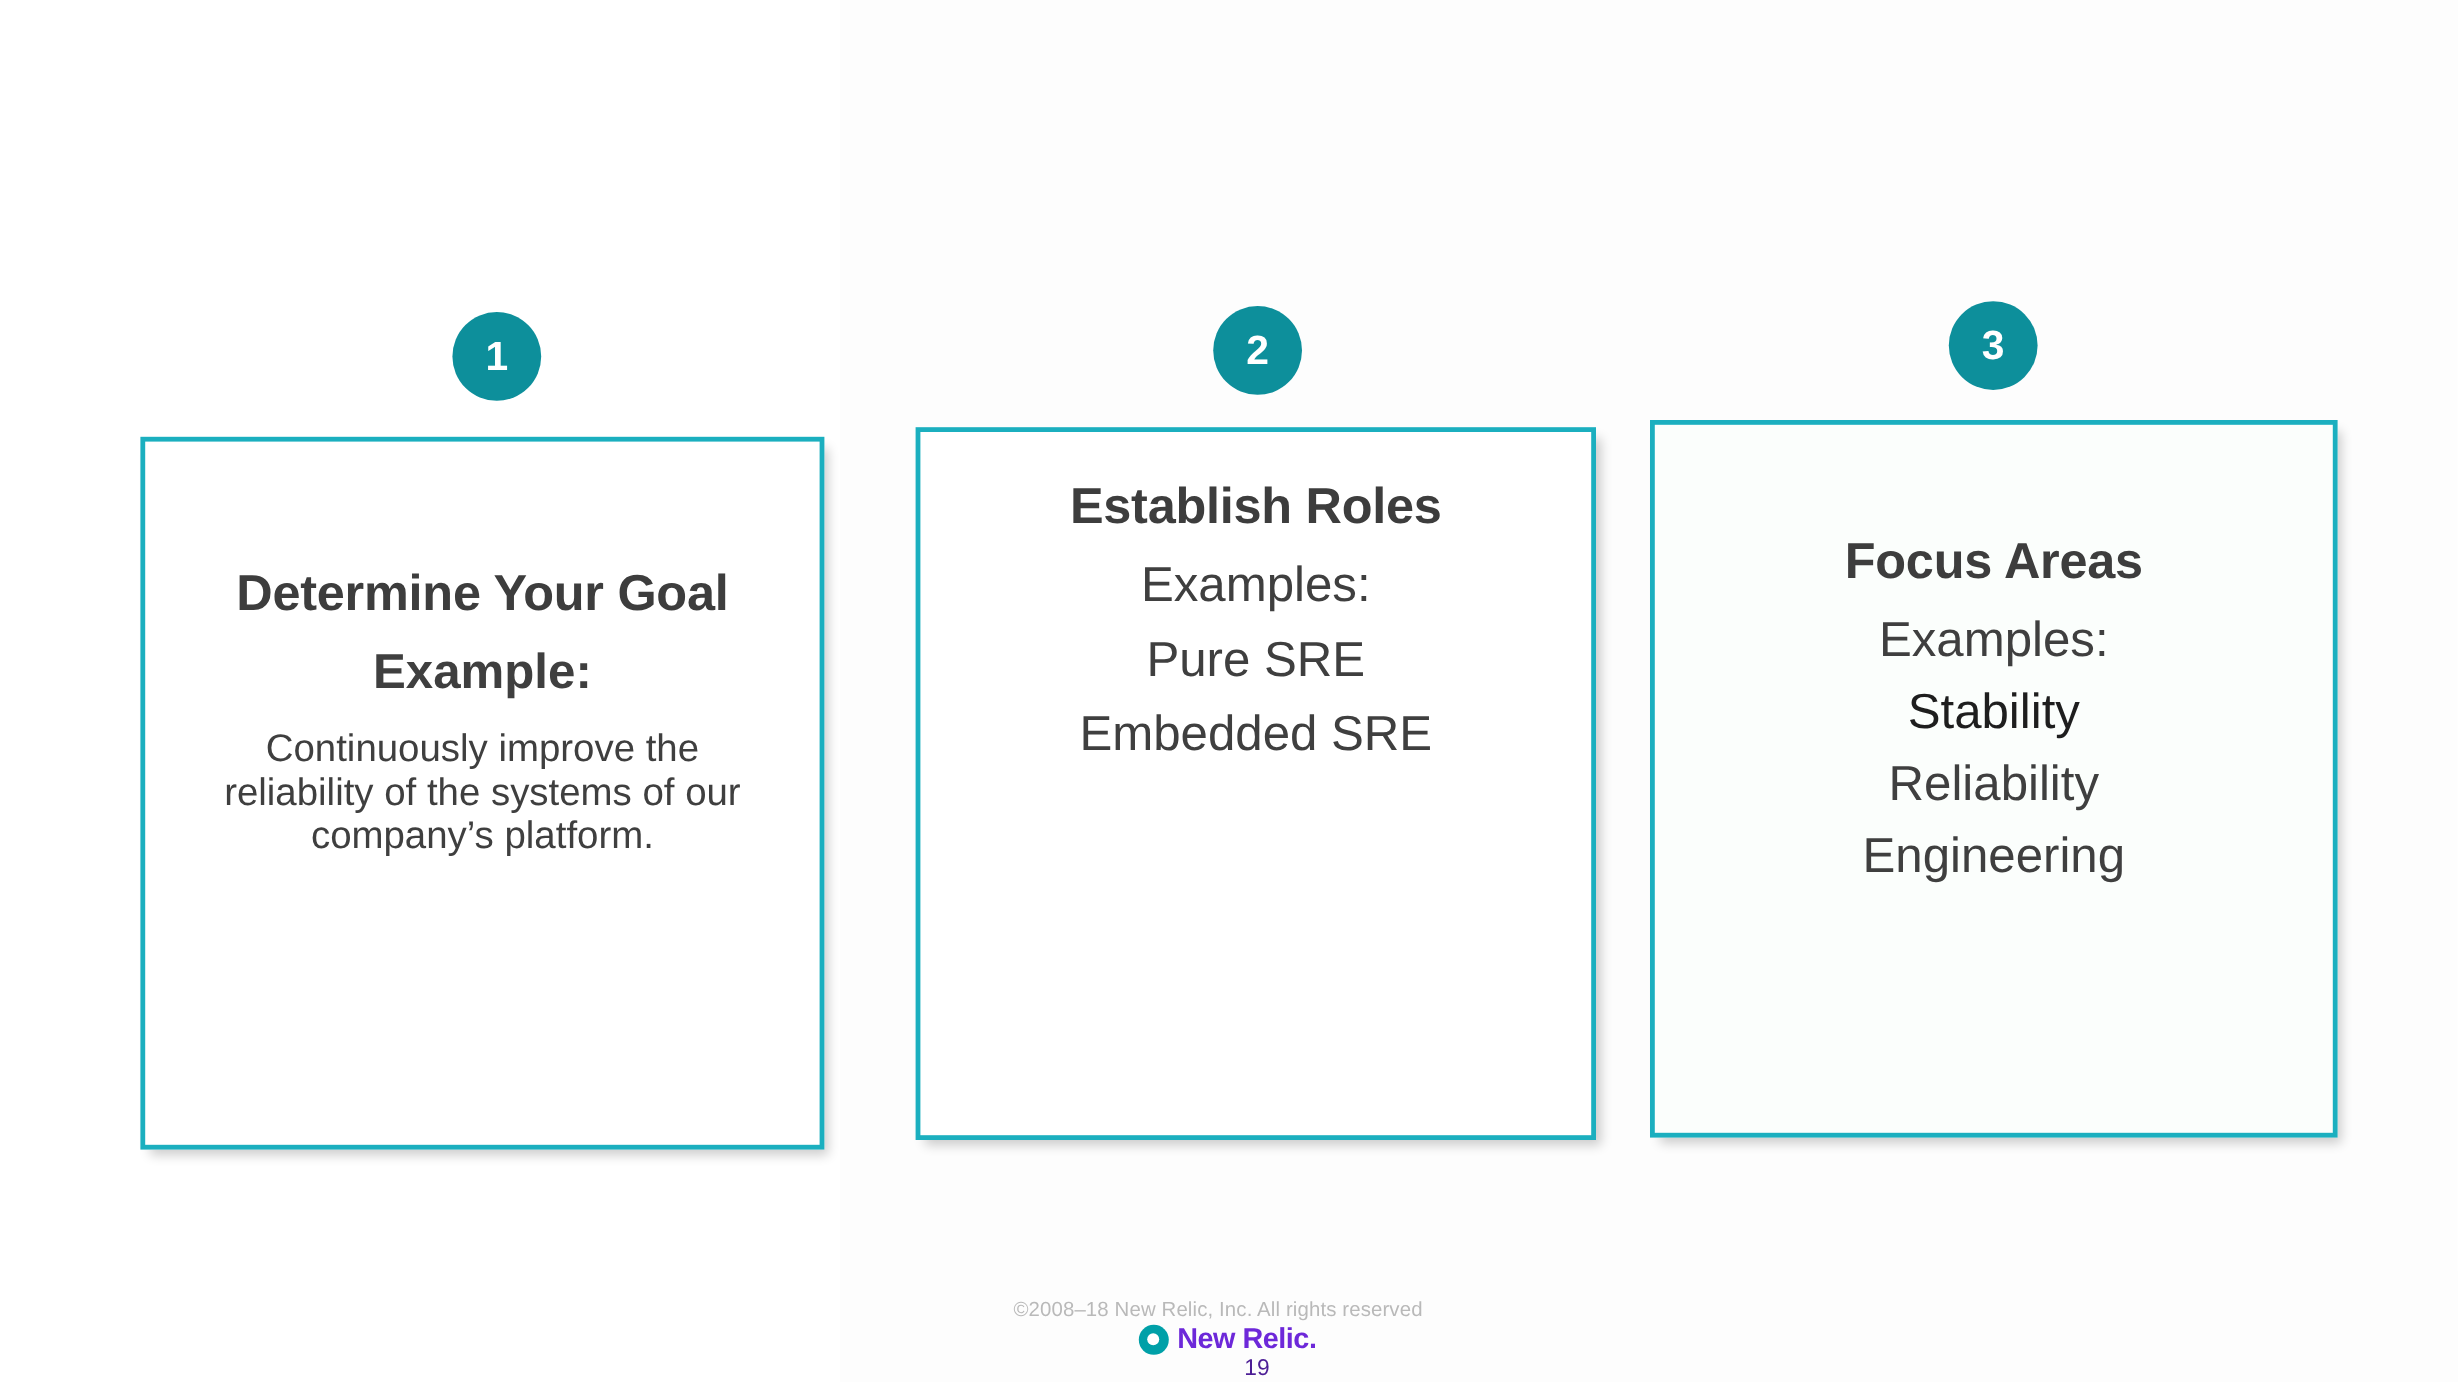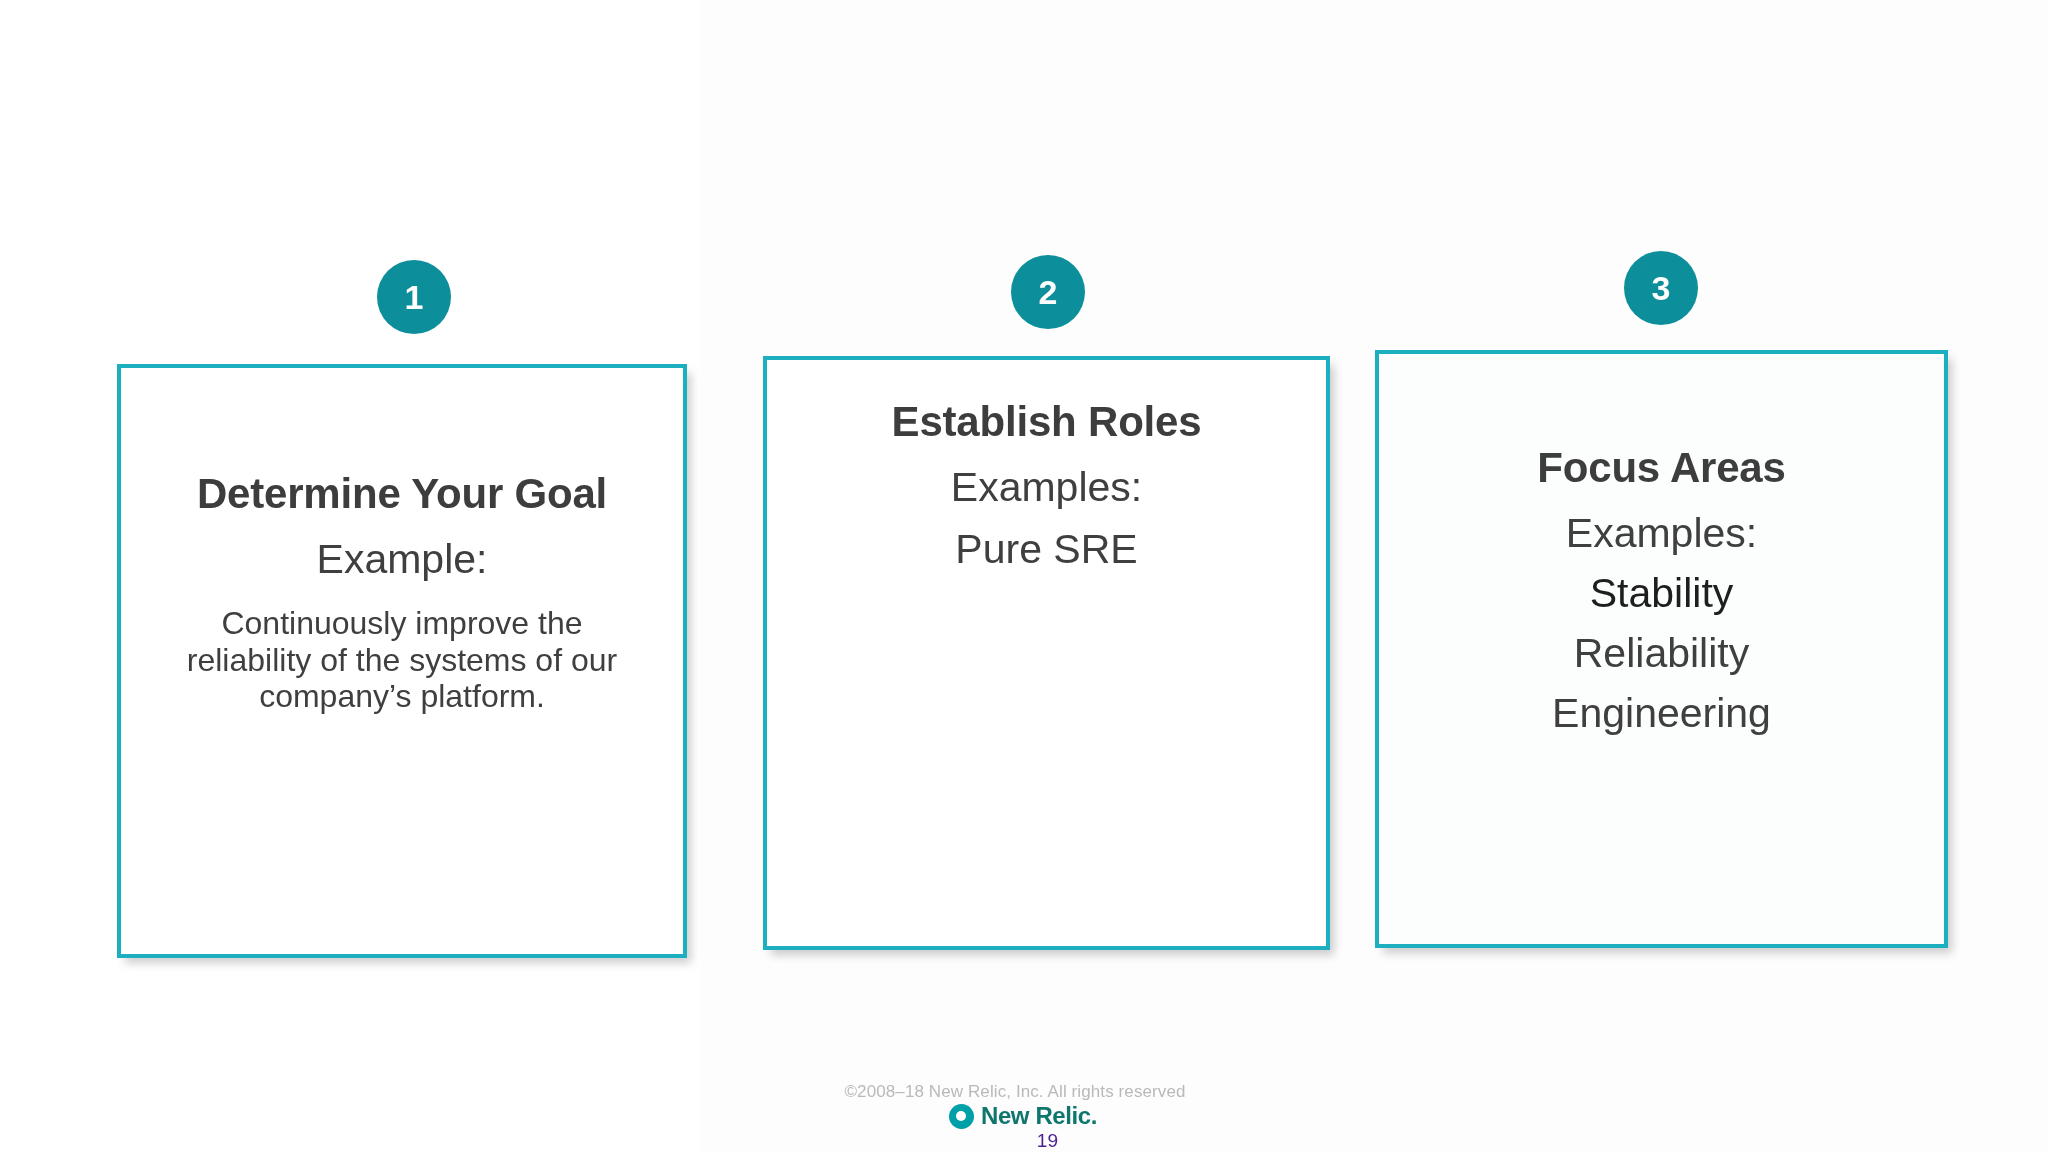--- a/index.html
+++ b/index.html
@@ -63,21 +63,21 @@
 
   .card-line {
     font-size: 41px;
     font-weight: normal;
     color: #3f3f3f;
     line-height: 1.05;
     margin: 0;
   }
 
   .card-1 .card-title { margin-bottom: 22px; }
-  .card-1 .example-label { margin-bottom: 24px; }
+  .card-1 .example-label { margin-bottom: 24px; font-weight: bold; }
   .card-1 .body-text {
     font-size: 32px;
     color: #3f3f3f;
     line-height: 1.14;
     width: 470px;
     margin: 0;
   }
 
   .card-2 .card-title { margin-bottom: 22px; }
   .card-2 .card-line { margin-bottom: 19px; }
@@ -143,21 +143,21 @@
   .brand-mark i {
     display: block;
     width: 10px;
     height: 10px;
     border-radius: 50%;
     background: #ffffff;
   }
   .brand-name {
     font-size: 24px;
     font-weight: bold;
-    color: #0f766e;
+    color: #6d28d9;
     letter-spacing: -0.4px;
     white-space: nowrap;
   }
   .page-number {
     font-size: 19px;
     color: #4c1d95;
     margin-left: 52px;
     width: 34px;
     text-align: right;
   }
@@ -180,20 +180,21 @@
   </div>
 
   <div class="badge badge-2">
     <span>2</span>
   </div>
 
   <div class="card card-2">
     <p class="card-title">Establish Roles</p>
     <p class="card-line">Examples:</p>
     <p class="card-line">Pure SRE</p>
+    <p class="card-line">Embedded SRE</p>
   </div>
 
   <div class="badge badge-3">
     <span>3</span>
   </div>
 
   <div class="card card-3">
     <p class="card-title">Focus Areas</p>
     <p class="card-line">Examples:</p>
     <p class="card-line line-strong">Stability</p>

